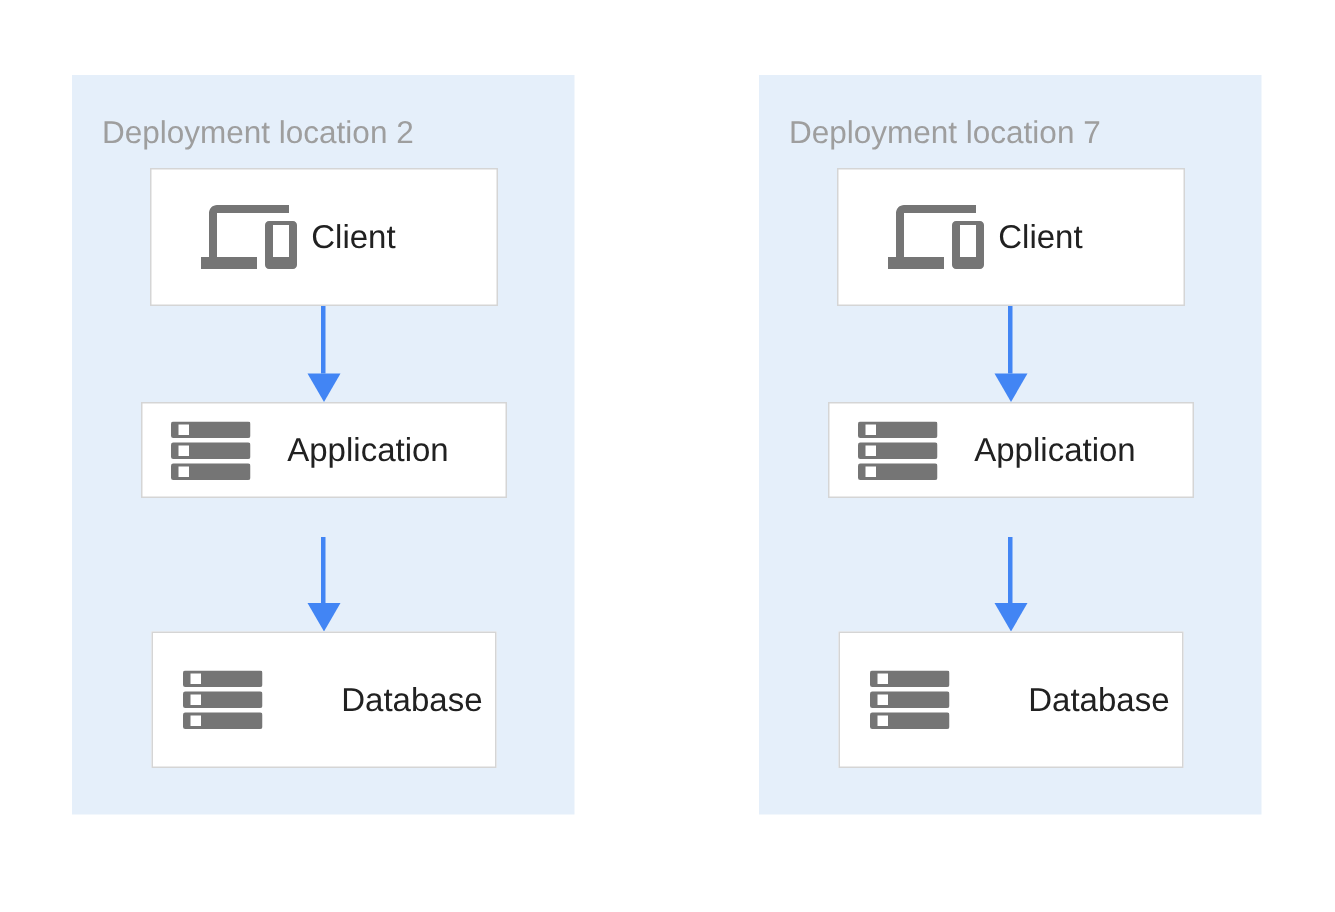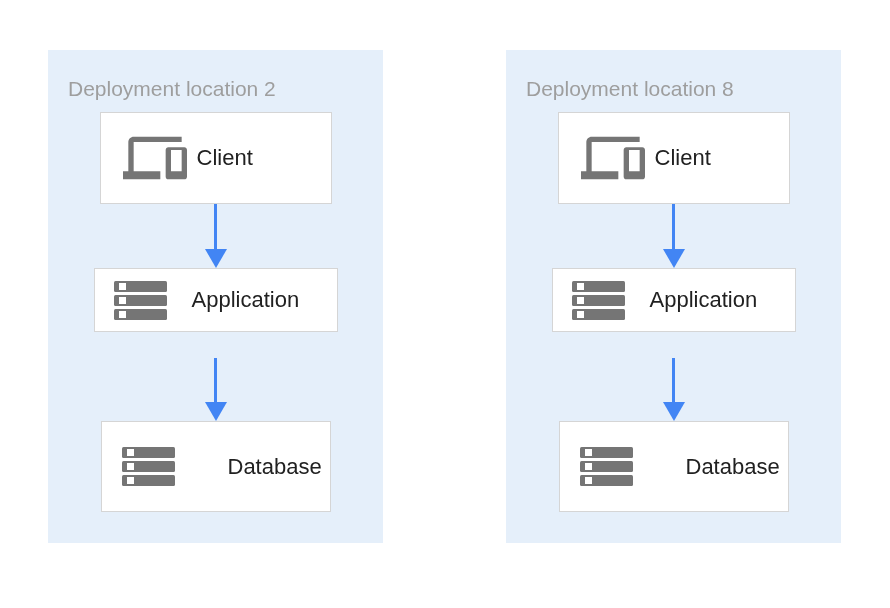--- a/index.html
+++ b/index.html
@@ -44,21 +44,21 @@
   }
   .node-box {
     position: absolute;
     left: 0; right: 0;
     margin: 0 auto;
     background: var(--box-bg);
     border: 1px solid var(--box-border);
     display: flex;
     align-items: center;
   }
-  .node-client      { top: 62px;  width: 232px; height: 92px; padding-left: 21px; }
+  .node-client      { top: 62px;  width: 232px; height: 92px; padding-left: 32px; }
   .node-application { top: 218px; width: 244px; height: 64px; padding-left: 19px; }
   .node-database    { top: 371px; width: 230px; height: 91px; padding-left: 20px; gap: 28px; }
   .node-icon { flex: 0 0 auto; display: flex; align-items: center; }
   .node-client .node-label { margin-left: 9px; }
   .node-application .node-label, .node-database .node-label { margin-left: 25px; }
   .node-label {
     font-size: 22px;
     color: var(--label-color);
     white-space: nowrap;
   }
@@ -136,21 +136,21 @@
           <rect x="5" y="2" width="7" height="7" fill="#ffffff"></rect>
           <rect x="5" y="16" width="7" height="7" fill="#ffffff"></rect>
           <rect x="5" y="30" width="7" height="7" fill="#ffffff"></rect>
         </svg>
       </span>
       <span class="node-label">Database</span>
     </div>
   </div>
 
   <div class="panel p2">
-    <div class="panel-title">Deployment location 8</div>
+    <div class="panel-title">Deployment location 7</div>
 
     <div class="node-box node-client">
       <span class="node-icon">
         <svg width="66" height="48" viewBox="0 3 24 18" fill="#757575" xmlns="http://www.w3.org/2000/svg">
           <path d="M4 6h18V4H4c-1.1 0-2 .9-2 2v11H0v3h14v-3H4V6zm19 2h-6c-.55 0-1 .45-1 1v10c0 .55.45 1 1 1h6c.55 0 1-.45 1-1V9c0-.55-.45-1-1-1zm-1 9h-4v-8h4v8z"></path>
         </svg>
       </span>
       <span class="node-label">Client</span>
     </div>
 

